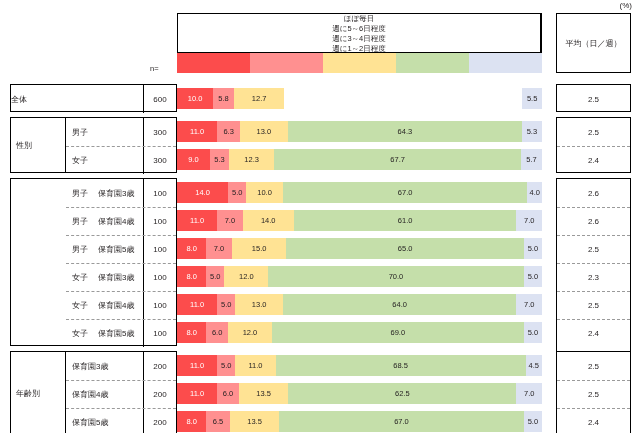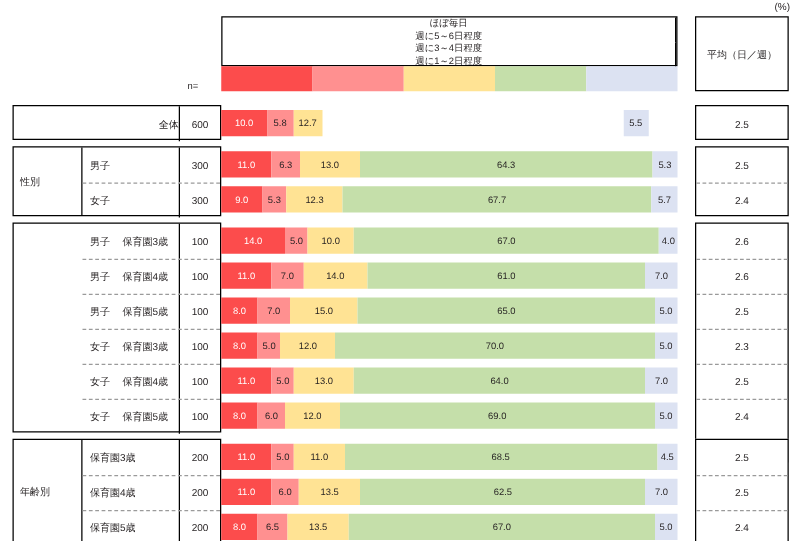--- a/index.html
+++ b/index.html
@@ -19,21 +19,21 @@
   .neq{position:absolute;left:150px;top:64px;font-size:7.5px;color:#231f20;}
 
   
   .lbl-grp{position:absolute;left:10px;border:1px solid #000;box-sizing:border-box;background:#fff;}
   .lbl-cat{position:absolute;left:0;top:0;bottom:0;width:55px;display:flex;align-items:center;justify-content:flex-start;padding-left:5px;font-size:8px;box-sizing:border-box;border-right:1px solid #000;}
   .lbl-rows{position:absolute;left:55px;right:0;top:0;bottom:0;}
   .lbl-rows.full{left:0;}
   .lbl-row{position:relative;height:28px;box-sizing:border-box;}
   .lbl-row+.lbl-row{border-top:1px dashed #9a9a9a;text-align:center;}
   .lbl-sub{position:absolute;left:0;top:0;bottom:0;width:78px;display:flex;align-items:center;padding-left:6px;font-size:8px;box-sizing:border-box;border-right:1px solid #000;white-space:nowrap;}
-  .lbl-sub.whole{width:133px;justify-content:flex-end;padding-left:0;}
+  .lbl-sub.whole{width:133px;justify-content:flex-start;padding-left:0;}
   .lbl-n{position:absolute;left:78px;right:0;top:0;bottom:0;display:flex;align-items:center;justify-content:center;font-size:8px;}
   .lbl-n.whole{left:133px;}
   .sub-age{margin-left:10px;}
 
   
   .bar{position:absolute;left:177px;width:365px;height:21px;display:flex;box-sizing:border-box;}
   .seg{display:flex;align-items:center;justify-content:center;font-size:7.5px;color:#231f20;overflow:hidden;white-space:nowrap;}
   .seg.lite{color:#ffffff;}
 
   
@@ -173,21 +173,21 @@
             </div>
             <div class="lbl-n">200</div>
           </div>
         </div>
       </div>
     </div>
   <div id="bars-layer">
       <div class="bar" style="top: 87.5px;">
         <div class="seg lite" style="width: 36.5px; background: rgb(252, 76, 76);">10.0</div>
         <div class="seg" style="width: 21.17px; background: rgb(255, 144, 144);">5.8</div>
-        <div class="seg" style="width: 23px; background: rgb(255, 227, 148);">12.7</div>
+        <div class="seg" style="width: 51px; background: rgb(255, 227, 148);">12.7</div>
         <div class="seg" style="width: 240.9px; background: rgb(197, 223, 170); margin-top: 42px;">66.0</div>
         <div class="seg" style="width: 20.075px; background: rgb(220, 226, 242);">5.5</div>
       </div>
       <div class="bar" style="top: 120.5px;">
         <div class="seg lite" style="width: 40.15px; background: rgb(252, 76, 76);">11.0</div>
         <div class="seg" style="width: 22.995px; background: rgb(255, 144, 144);">6.3</div>
         <div class="seg" style="width: 47.45px; background: rgb(255, 227, 148);">13.0</div>
         <div class="seg" style="width: 234.695px; background: rgb(197, 223, 170);">64.3</div>
         <div class="seg" style="width: 19.345px; background: rgb(220, 226, 242);">5.3</div>
       </div>

